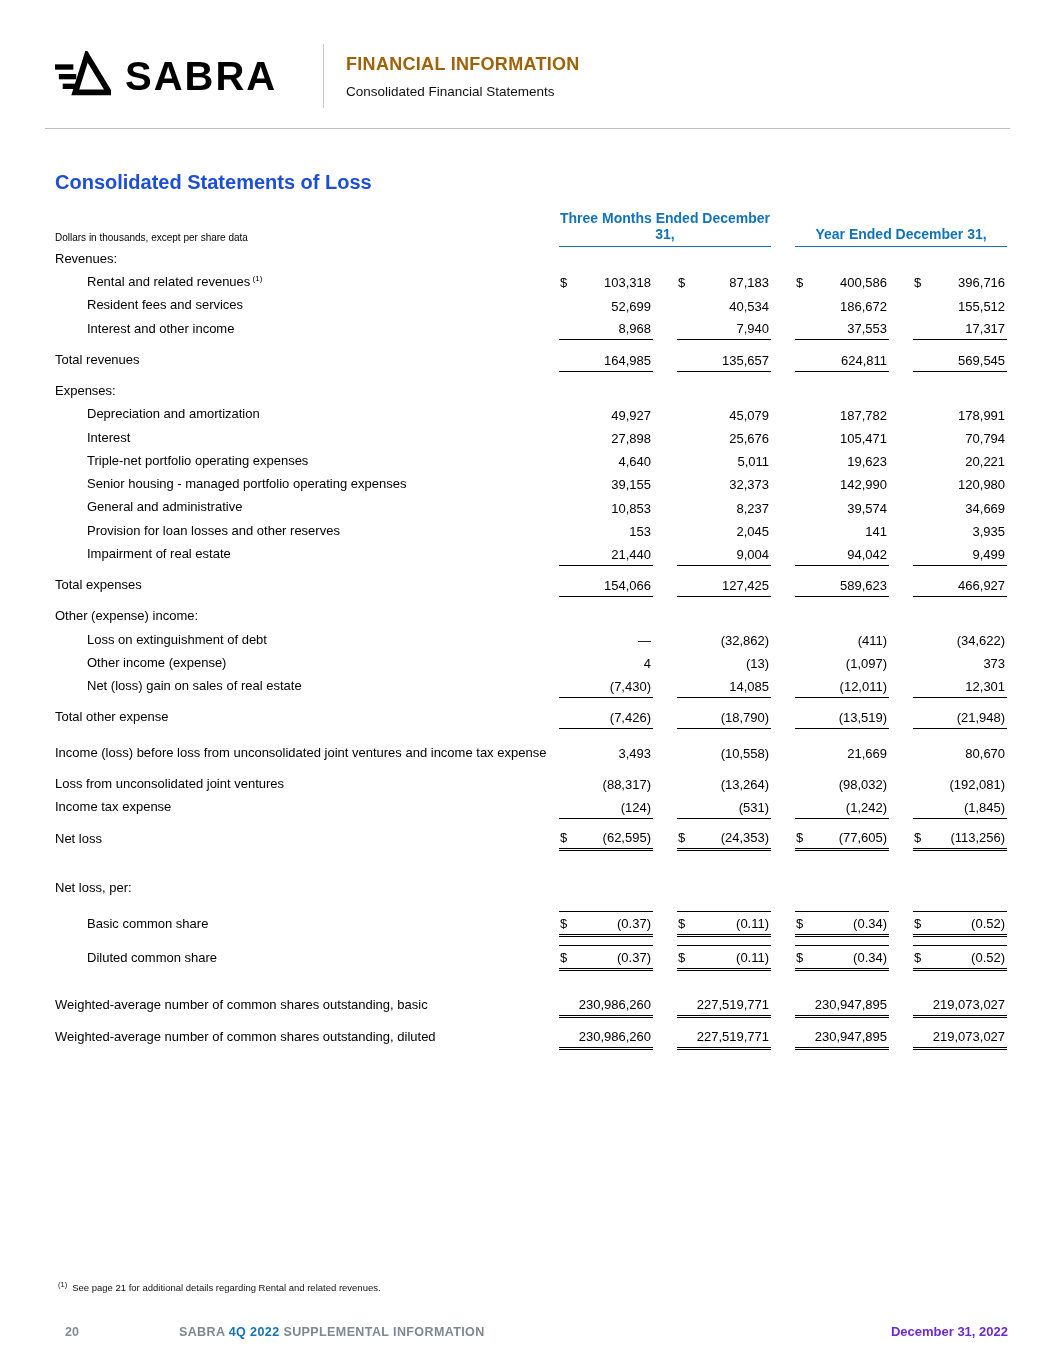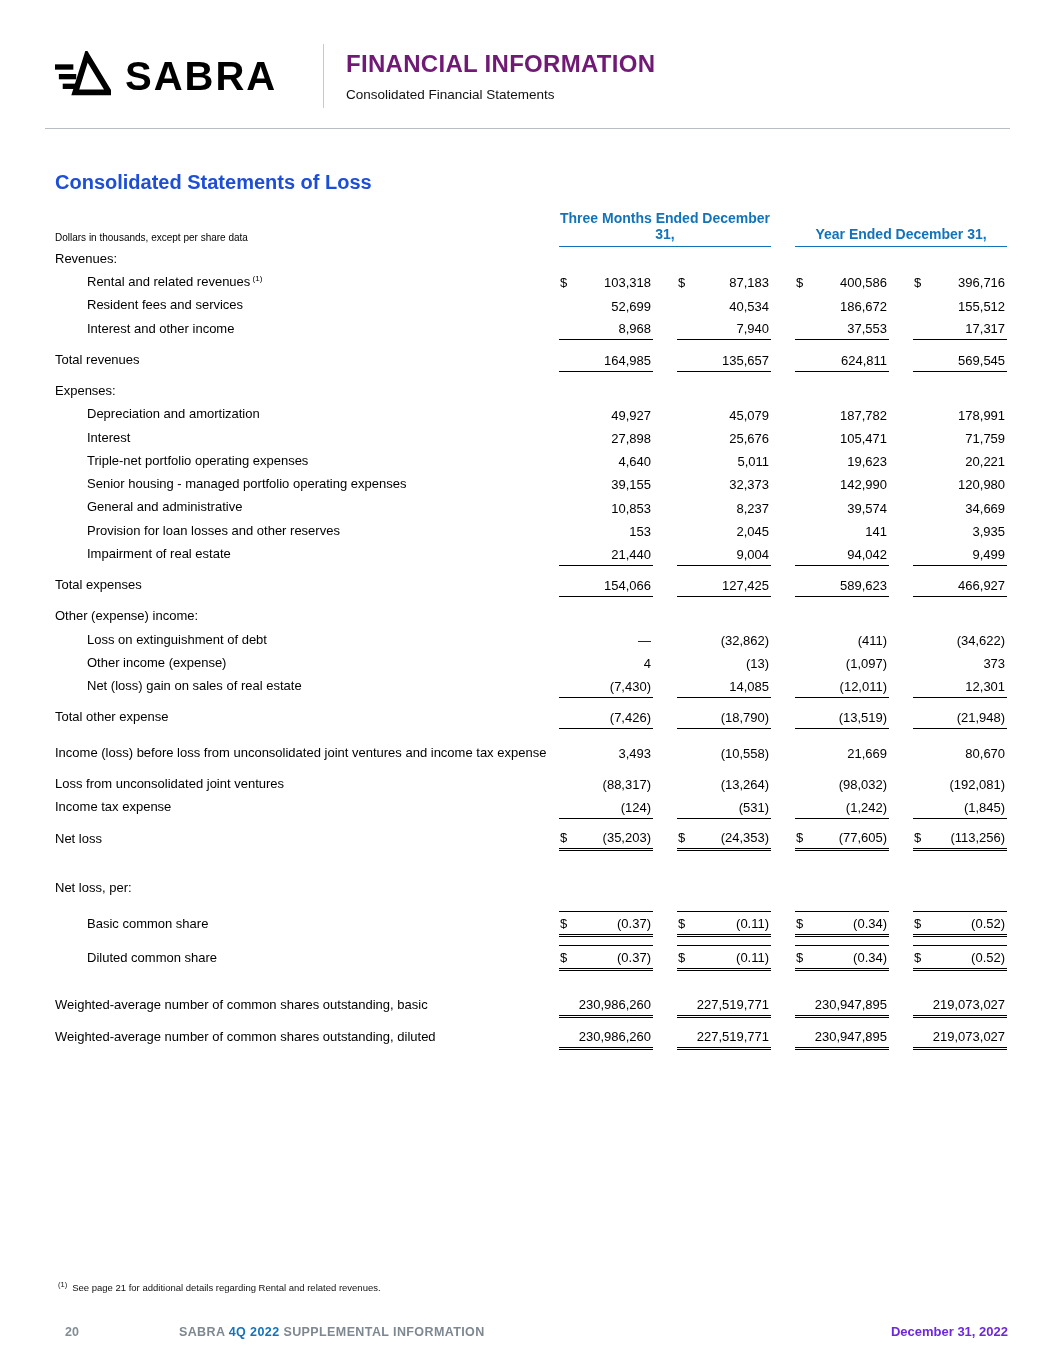--- a/index.html
+++ b/index.html
@@ -4,21 +4,21 @@
 <style>
   * { box-sizing: border-box; }
   body { margin:0; background:#e9e9e9; font-family:"Liberation Sans", sans-serif; color:#000; }
   .page { width:1055px; height:1365px; margin:0 auto; background:#fff; position:relative; overflow:hidden; }
 
   
   .hdr { display:flex; align-items:center; padding:44px 45px 0 55px; }
   .logo { display:flex; align-items:center; gap:14px; width:268px; }
   .logo-word { font-size:40px; font-weight:700; letter-spacing:2px; line-height:1; }
   .vdiv { width:1px; background:#c4cad0; height:64px; margin-right:22px; }
-  .fin-title { color:#701a75; font-size:24px; font-weight:700; letter-spacing:0.3px; }
+  .fin-title { color:#a16207; font-size:18px; font-weight:700; letter-spacing:0.3px; }
   .fin-sub { font-size:13.5px; margin-top:9px; color:#111; }
   .hrule { border:none; border-top:1px solid #b7bec6; margin:20px 45px 0; }
 
   
   .title { color:#1d4ed8; font-size:20px; font-weight:700; margin:42px 0 0 55px; }
 
   
   .tablewrap { margin:12px 0 0 55px; }
   table { border-collapse:collapse; table-layout:fixed; width:952px; font-size:13px; }
   td { vertical-align:bottom; padding:4px 0 3px; overflow:hidden; }
@@ -208,21 +208,21 @@
             <td class="dol"></td>
             <td class="val">27,898</td>
             <td></td>
             <td class="dol"></td>
             <td class="val">25,676</td>
             <td></td>
             <td class="dol"></td>
             <td class="val">105,471</td>
             <td></td>
             <td class="dol"></td>
-            <td class="val">71,759</td>
+            <td class="val">70,794</td>
           </tr>
           <tr>
             <td class="lbl ind1">Triple-net portfolio operating expenses</td>
             <td class="dol"></td>
             <td class="val">4,640</td>
             <td></td>
             <td class="dol"></td>
             <td class="val">5,011</td>
             <td></td>
             <td class="dol"></td>
@@ -427,21 +427,21 @@
             <td></td>
             <td class="dol line-single"></td>
             <td class="val line-single">(1,845)</td>
           </tr>
           <tr class="spacer" style="height: 8px;">
             <td colspan="12"></td>
           </tr>
           <tr>
             <td class="lbl">Net loss</td>
             <td class="dol line-double">$</td>
-            <td class="val line-double">(35,203)</td>
+            <td class="val line-double">(62,595)</td>
             <td></td>
             <td class="dol line-double">$</td>
             <td class="val line-double">(24,353)</td>
             <td></td>
             <td class="dol line-double">$</td>
             <td class="val line-double">(77,605)</td>
             <td></td>
             <td class="dol line-double">$</td>
             <td class="val line-double">(113,256)</td>
           </tr>

